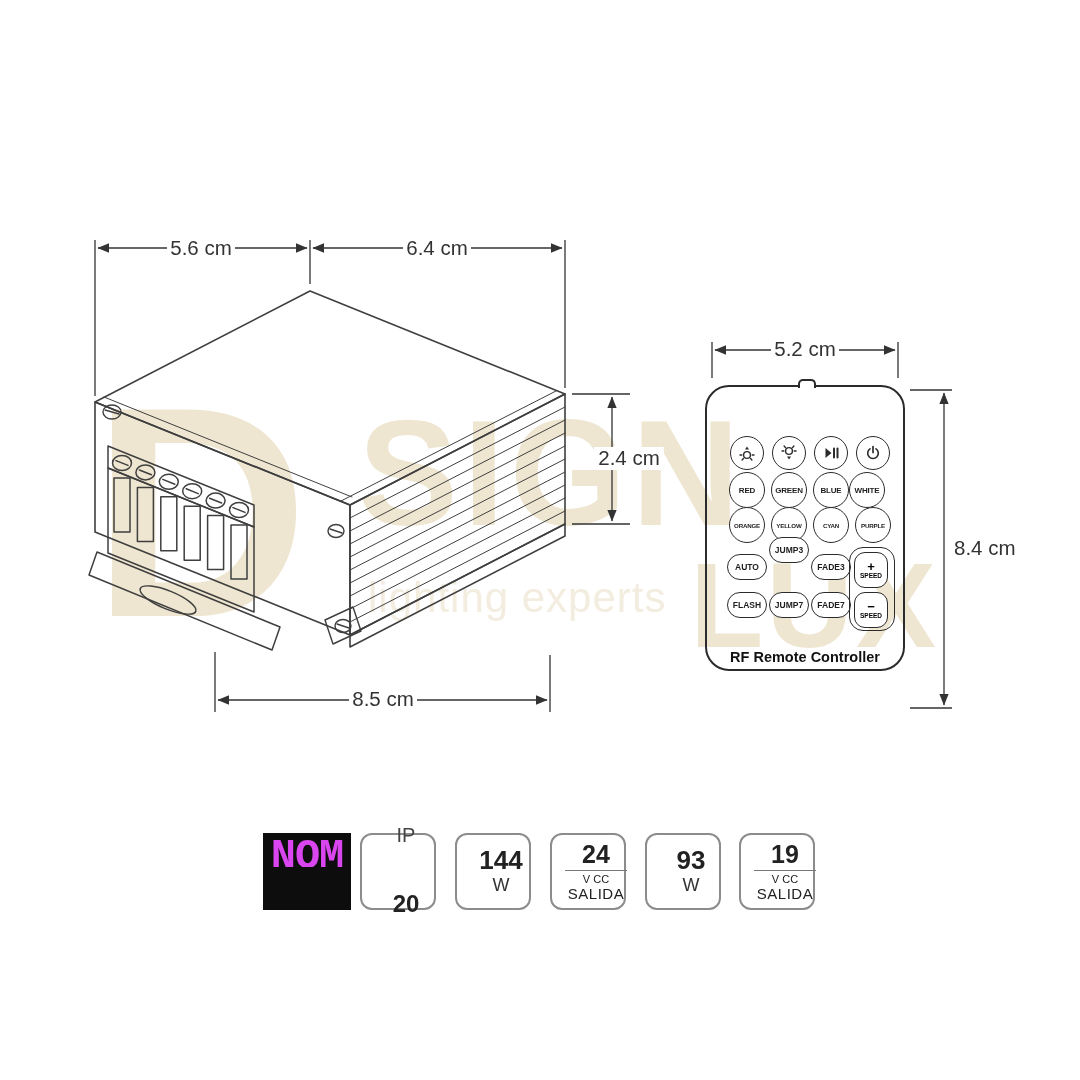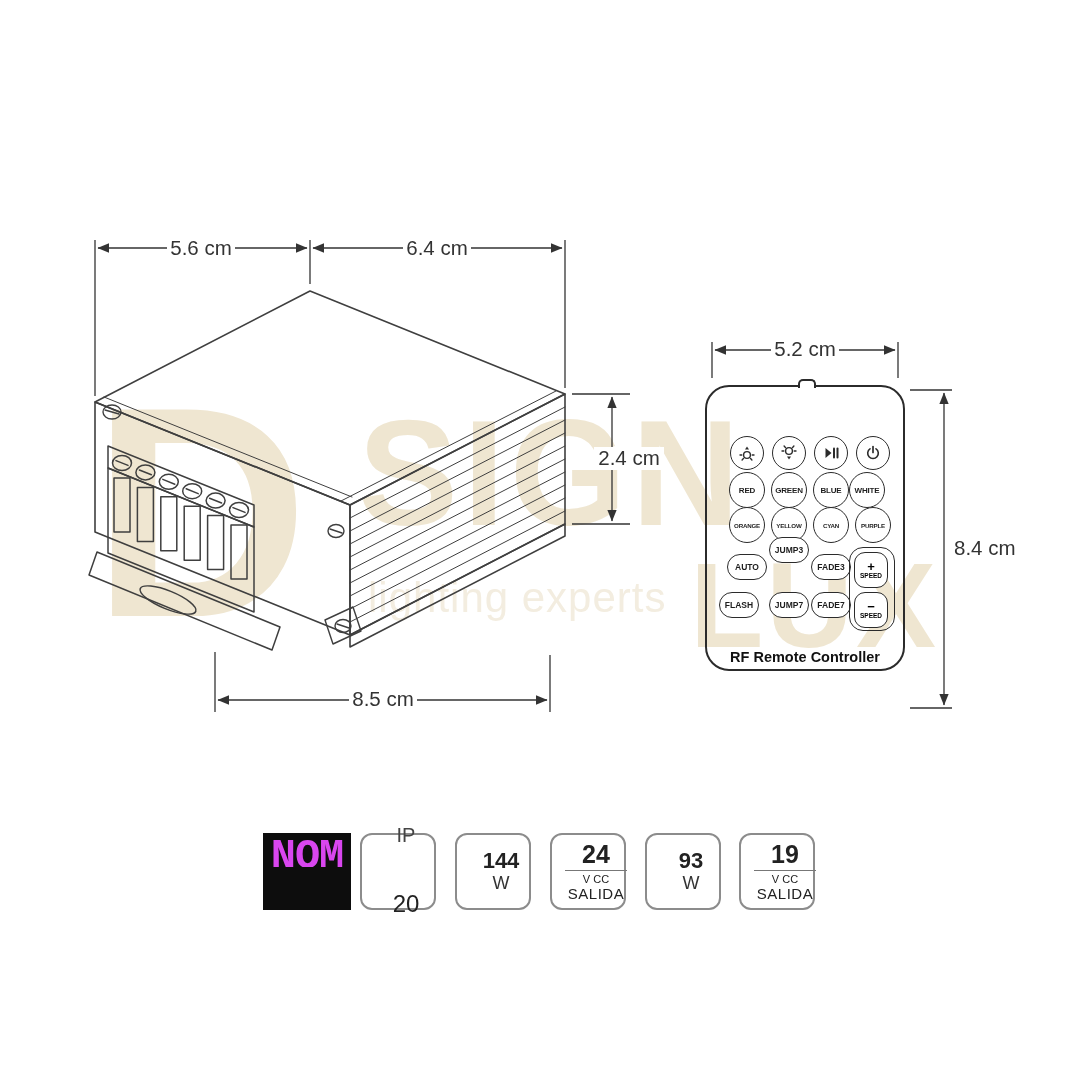--- a/index.html
+++ b/index.html
@@ -52,22 +52,22 @@
                color:#d946ef; display:flex; align-items:flex-start; justify-content:center; overflow:hidden;font-family:Liberation Mono, monospace; }
   .nom-text { font-size:42px; font-weight:900; letter-spacing:-1px; position:relative; z-index:1; }
   .nom-badge::before, .nom-badge::after { content:""; position:absolute; left:8px; right:8px; height:3px;
                background:#0d0d0d; z-index:2; }
   .nom-badge::before { top:34px; }
   .nom-badge::after  { top:46px; }
   .badge { position:absolute; top:833px; width:76px; height:77px; border:2.5px solid #8c8c8c;
            border-radius:12px; background:#fff; display:flex; flex-direction:column;
            align-items:center; justify-content:center; color:#222;padding-left:16px; }
   .badge--ip .b1 { font-size:20px; color:#444; line-height:1.05; }
-  .badge--ip .b2 { font-size:24px; font-weight:normal;margin-top:44px; }
-  .badge--w  .b1 { font-size:22px; font-weight:bold; line-height:1.05; }
+  .badge--ip .b2 { font-size:24px; font-weight:bold;margin-top:44px; }
+  .badge--w  .b1 { font-size:26px; font-weight:bold; line-height:1.05; }
   .badge--w  .b2 { font-size:18px; color:#333; }
   .badge--v  .b1 { font-size:25px; font-weight:bold; line-height:1.05; }
   .badge--v  .divider { width:62px; border-top:1.5px solid #777; margin:3px 0 2px 0; }
   .badge--v  .b2 { font-size:11px; }
   .badge--v  .b3 { font-size:15px; letter-spacing:0.5px; }
   .b3:empty, .b2:empty { display:none; }
 </style>
 </head>
 <body>
 
@@ -252,21 +252,21 @@
 
     <div class="rbtn mode" style="left:20px;top:167px">
         <span>AUTO</span>
       </div>
     <div class="rbtn mode" style="left:62px;top:150px">
         <span>JUMP3</span>
       </div>
     <div class="rbtn mode" style="left:104px;top:167px">
         <span>FADE3</span>
       </div>
-    <div class="rbtn mode" style="left:12px;top:205px">
+    <div class="rbtn mode" style="left:20px;top:205px">
         <span>FLASH</span>
       </div>
     <div class="rbtn mode" style="left:62px;top:205px">
         <span>JUMP7</span>
       </div>
     <div class="rbtn mode" style="left:104px;top:205px">
         <span>FADE7</span>
       </div>
 
     <div class="speed-group">

